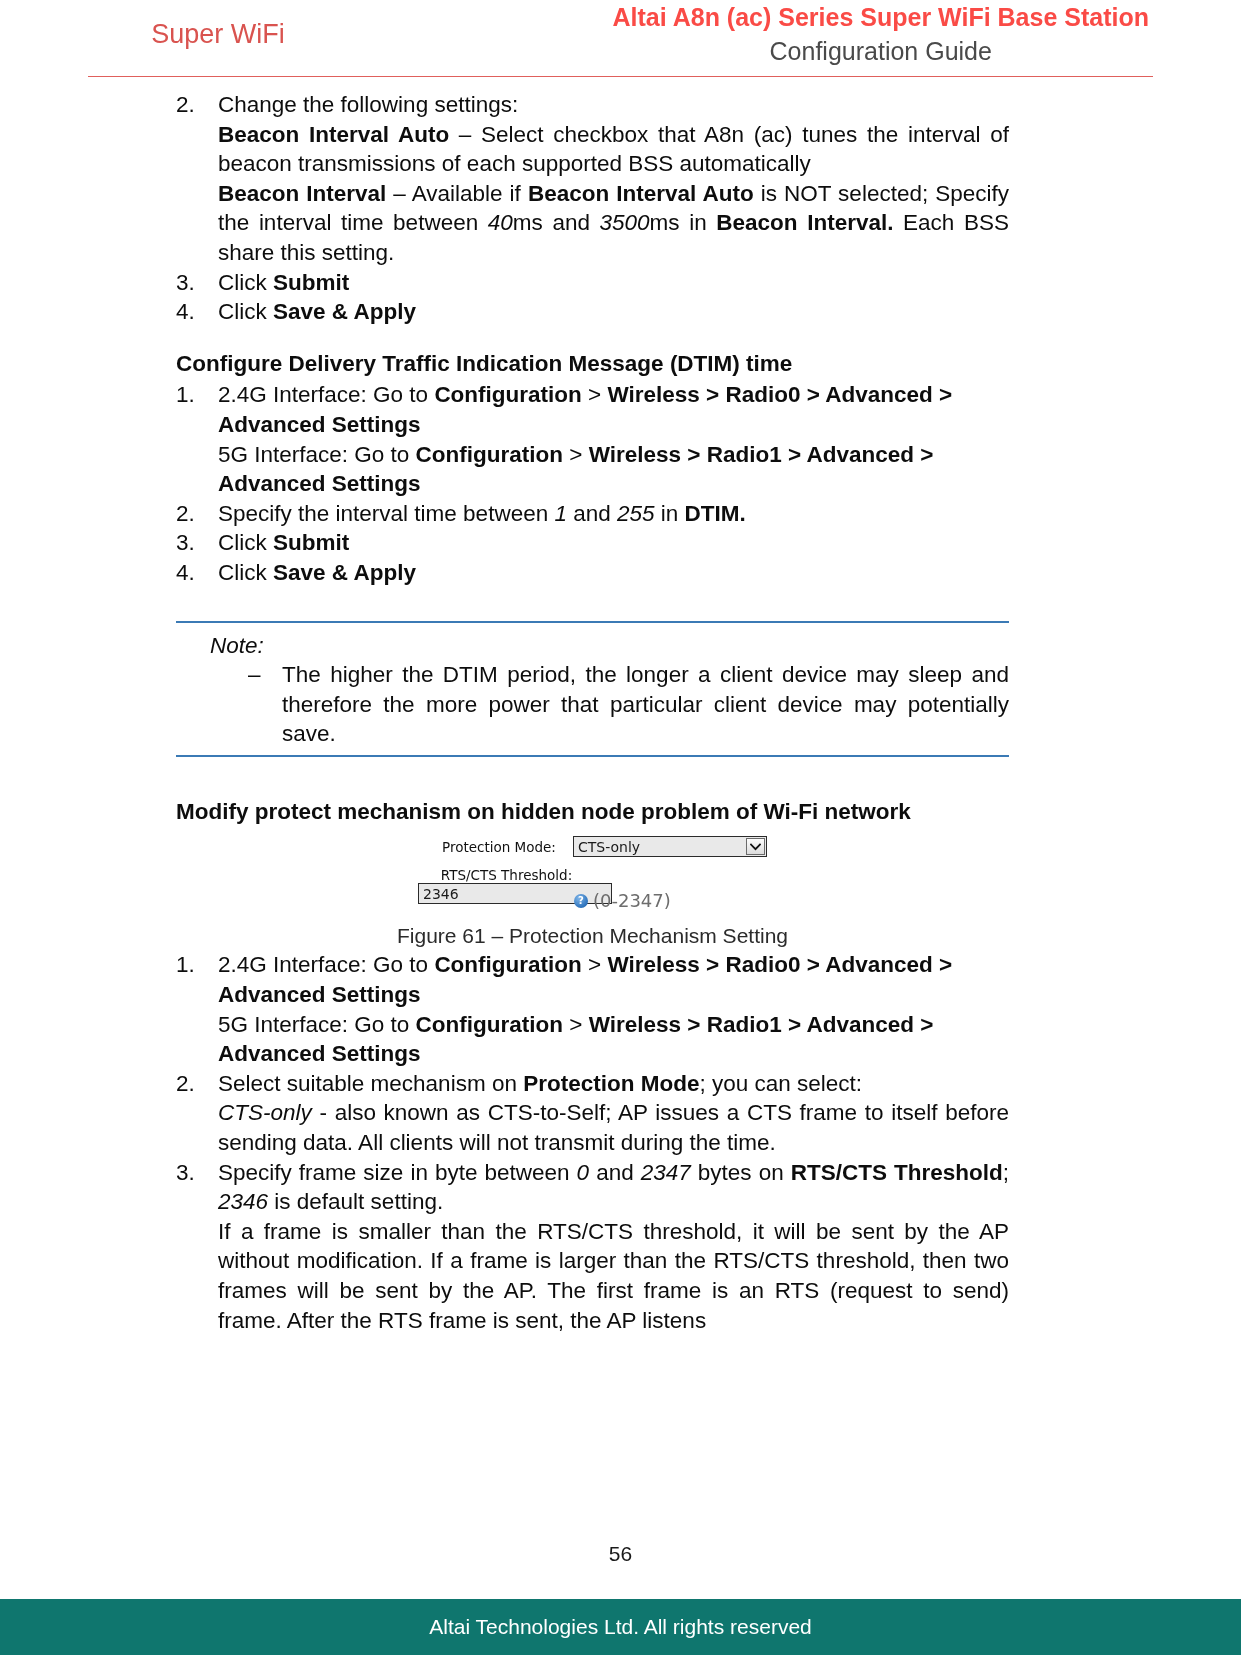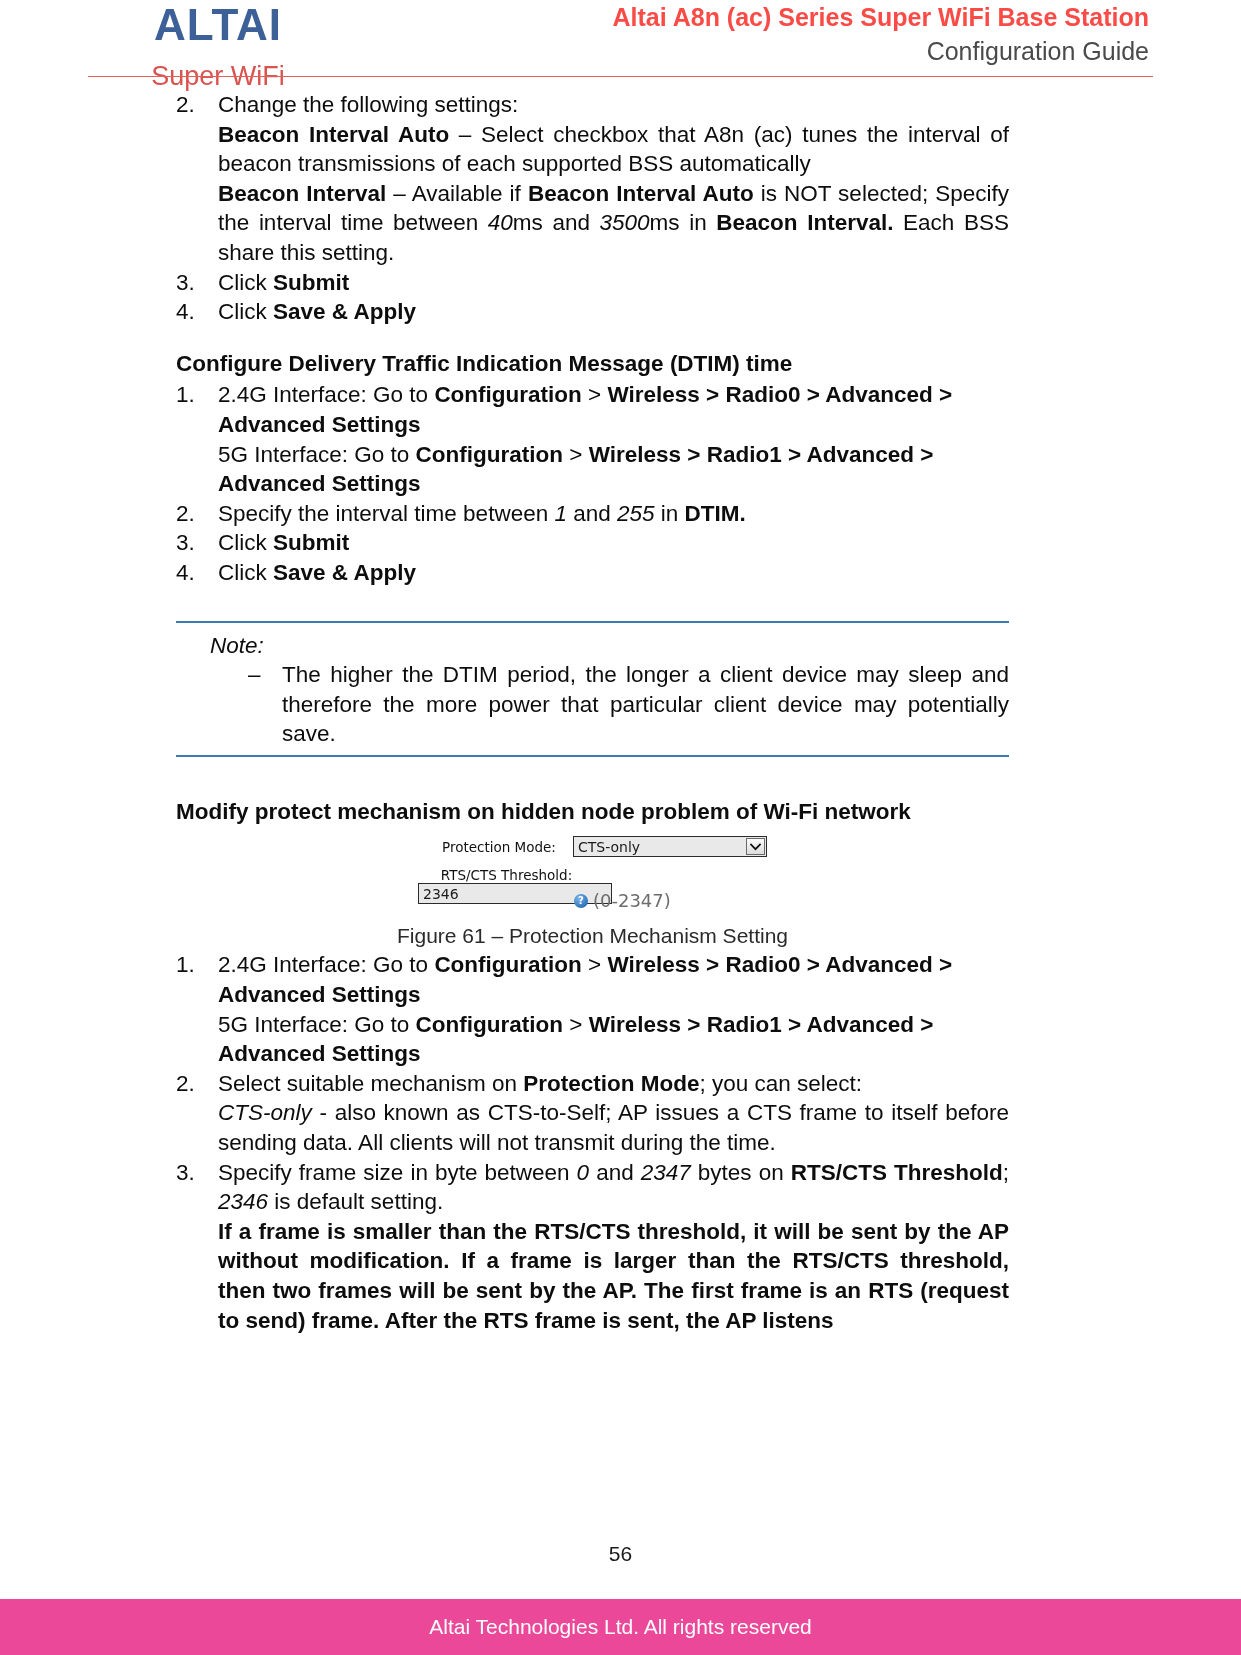--- a/index.html
+++ b/index.html
@@ -44,21 +44,21 @@
     font-family: "Liberation Sans", sans-serif;
     font-size: 27px;
     color: #d9534f;
     line-height: 1.05;
     margin-top: 16px;
   }
   .header-titles {
     position: absolute;
     right: 92px;
     top: 2px;
-    text-align: right;
+    text-align: center;
   }
   .header-title-main {
     font-size: 25px;
     font-weight: bold;
     color: #fa4b46;
     line-height: 1.25;
     white-space: nowrap;
   }
   .header-title-sub {
     font-size: 25px;
@@ -261,40 +261,39 @@
     text-align: center;
     font-size: 21px;
     color: #1a1a1a;
   }
   .footer-bar {
     position: absolute;
     left: 0;
     top: 1599px;
     width: 1241px;
     height: 56px;
-    background: #ec4899;
+    background: #0f766e;
   }
   .footer-text {
     position: absolute;
     left: 0;
     top: 0;
     width: 1241px;
     height: 56px;
     line-height: 56px;
     text-align: center;
     color: #ffffff;
     font-size: 21px;
   }
 </style>
 </head>
 <body>
 
 <div class="page-header">
   <div class="logo-block">
-    <span class="logo-altai">ALTAI</span>
     <span class="logo-superwifi">Super WiFi</span>
   </div>
   <div class="header-titles">
     <div class="header-title-main">Altai A8n (ac) Series Super WiFi Base Station</div>
     <div class="header-title-sub">Configuration Guide</div>
   </div>
   <div class="header-rule"></div>
 </div>
 
 <div class="content">
@@ -392,21 +391,21 @@
     <span class="num">2.</span>
     <span>Select suitable mechanism on </span><b>Protection Mode</b><span>; you can select:</span>
   </div>
   <div class="sub">
     <i>CTS-only</i><span> - also known as CTS-to-Self; AP issues a CTS frame to itself before sending data. All clients will not transmit during the time.</span>
   </div>
 
   <div class="item">
     <span class="num">3.</span>
     <span>Specify frame size in byte between </span><i>0</i><span> and </span><i>2347</i><span> bytes on </span><b>RTS/CTS Threshold</b><span>; </span><i>2346</i><span> is default setting.</span>
-    <div class="nojust" style="text-align:justify;font-weight:bold;">If a frame is smaller than the RTS/CTS threshold, it will be sent by the AP without modification. If a frame is larger than the RTS/CTS threshold, then two frames will be sent by the AP. The first frame is an RTS (request to send) frame. After the RTS frame is sent, the AP listens</div>
+    <div class="nojust" style="text-align:justify;">If a frame is smaller than the RTS/CTS threshold, it will be sent by the AP without modification. If a frame is larger than the RTS/CTS threshold, then two frames will be sent by the AP. The first frame is an RTS (request to send) frame. After the RTS frame is sent, the AP listens</div>
   </div>
 
 </div>
 
 <div class="page-number">56</div>
 <div class="footer-bar">
   <div class="footer-text">Altai Technologies Ltd. All rights reserved</div>
 </div>
 
 </body></html>

